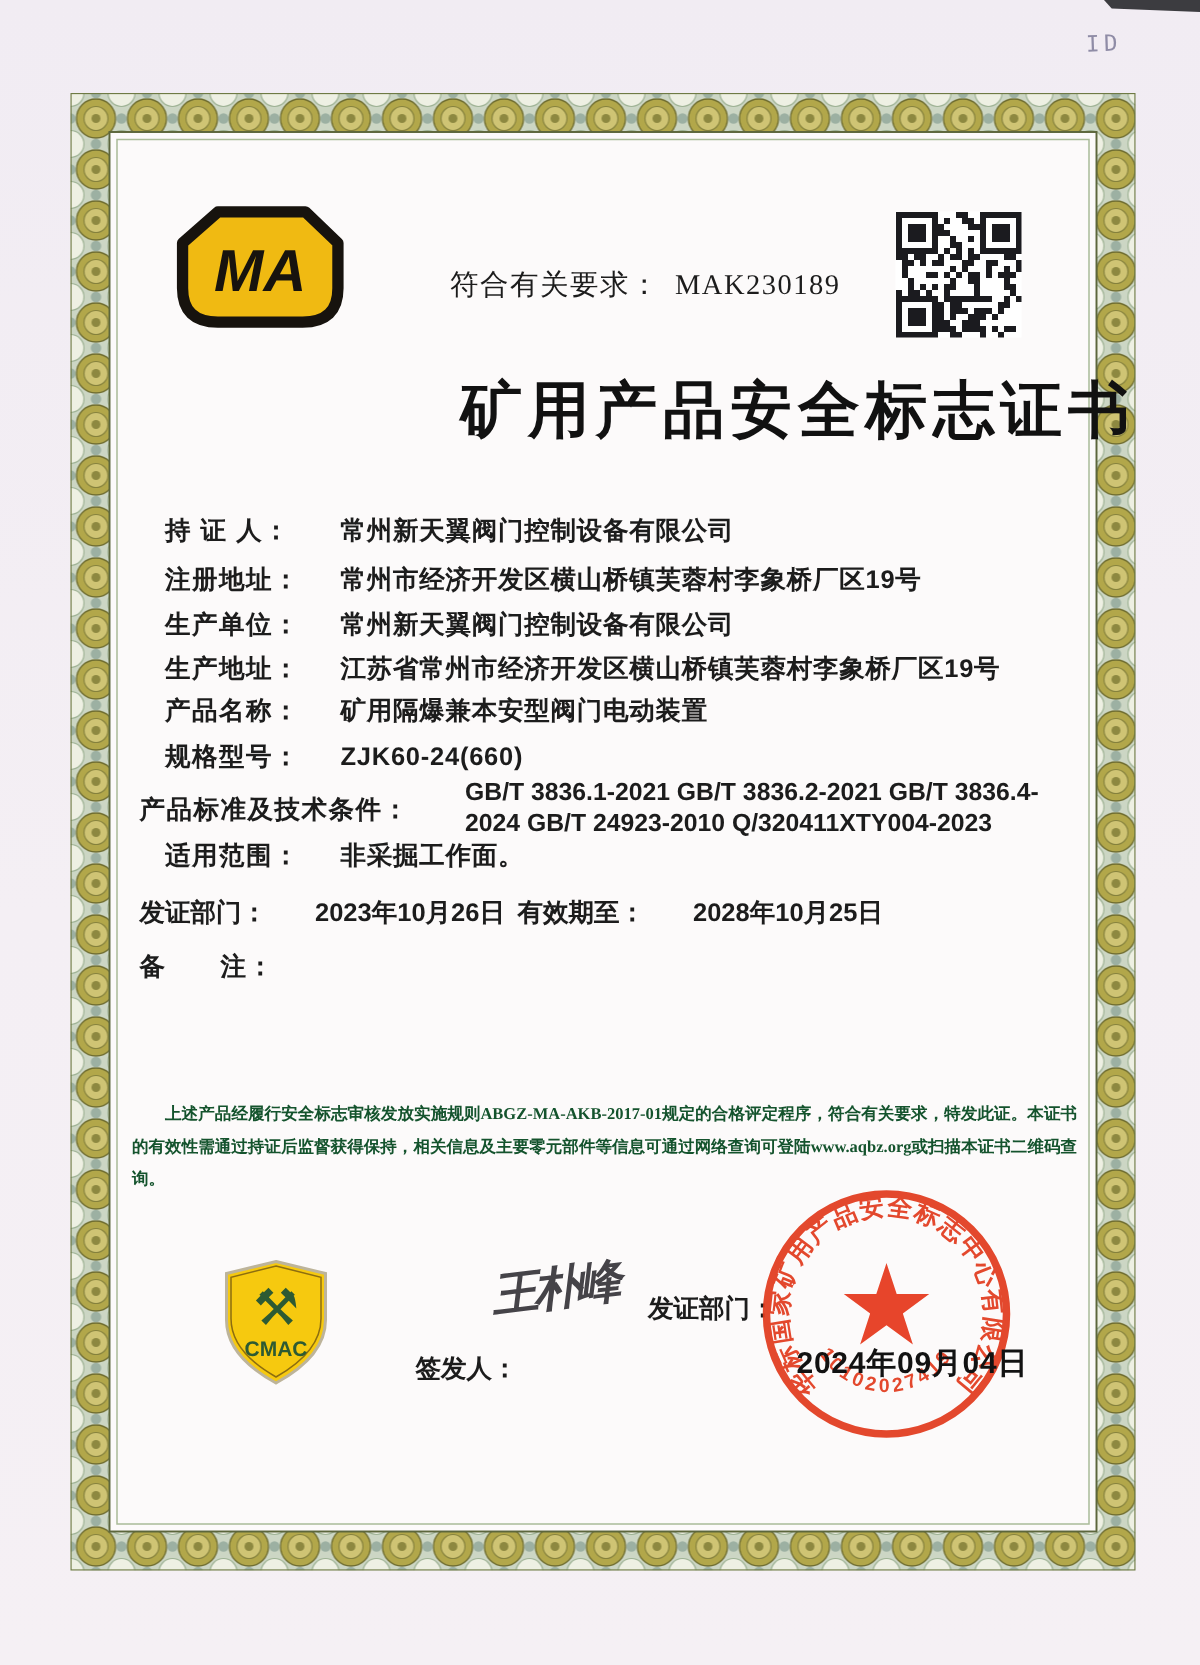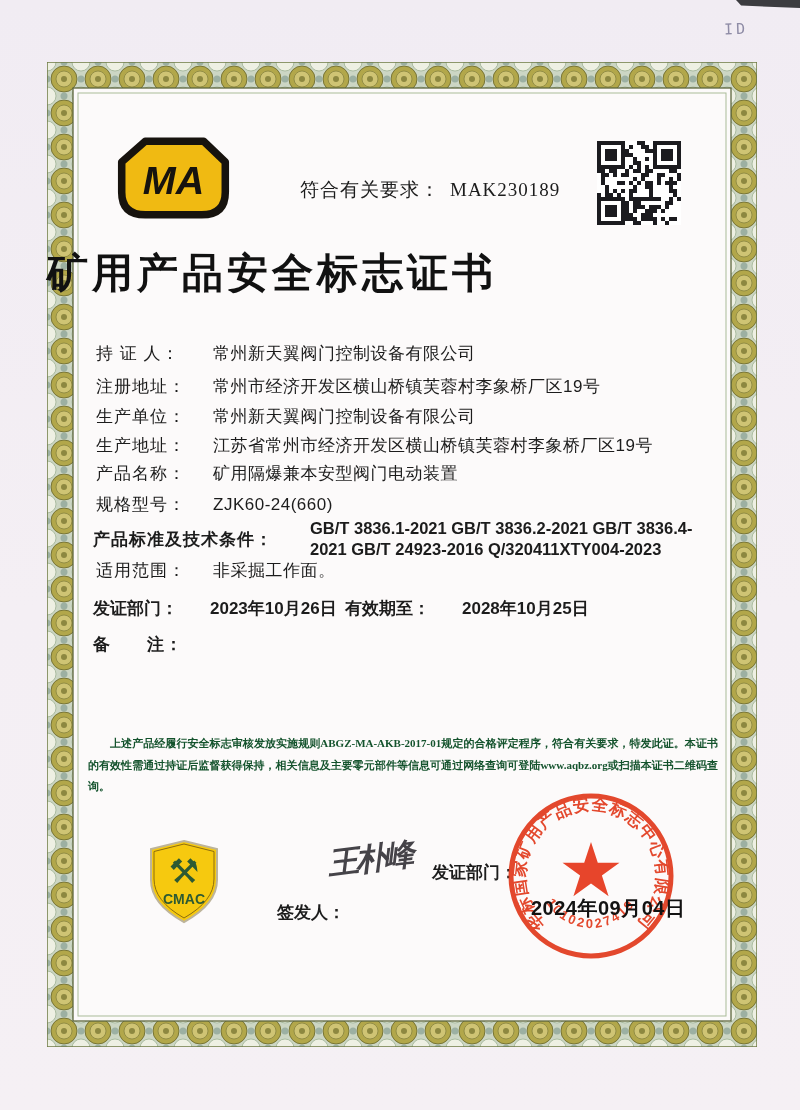--- a/index.html
+++ b/index.html
@@ -18,25 +18,25 @@
   .frame-svg{left:47px;top:62px;}
   
   .ma-logo{left:117px;top:137px;width:113px;height:82px;}
   
   .certno{left:300px;top:177px;font-family:"Liberation Serif",serif;font-size:19px;}
   .certno .lbl{letter-spacing:1px;}
   .certno .val{margin-left:10px;letter-spacing:1px;}
   
   .qr{left:597px;top:141px;width:84px;height:84px;background:#fff;}
   
-  .title{left:47px;top:246px;width:710px;text-align:left;
+  .title{left:47px;top:246px;width:710px;text-align:right;
     font-family:"Liberation Serif",serif;font-weight:900;font-size:41px;
     letter-spacing:4px;color:#111;}
   
-  .frow{left:96px;width:600px;font-size:17px;font-weight:400;white-space:nowrap;}
+  .frow{left:110px;width:600px;font-size:17px;font-weight:700;white-space:nowrap;}
   .frow .lab{display:inline-block;width:117px;letter-spacing:1px;}
   .frow .val{letter-spacing:0.5px;}
   .r1{top:342px}.r2{top:375px}.r3{top:405px}.r4{top:434px}.r5{top:462px}.r6{top:493px}
   .r8{top:559px}
   .r7lab{left:93px;top:528px;font-size:17px;font-weight:700;letter-spacing:1px;}
   .r7val{left:310px;top:518px;width:408px;font-size:16.5px;font-weight:700;
     line-height:21px;letter-spacing:0;}
   .drow{top:597px;left:0;width:800px;font-size:17px;font-weight:700;}
   .drow span{position:absolute;white-space:nowrap;}
   .d1{left:93px}.d2{left:210px}.d3{left:345px}.d4{left:462px}
@@ -323,21 +323,21 @@
 
 <div class="abs title">矿用产品安全标志证书</div>
 
 <div class="abs frow r1"><span class="lab">持 证 人：</span><span class="val">常州新天翼阀门控制设备有限公司</span></div>
 <div class="abs frow r2"><span class="lab">注册地址：</span><span class="val">常州市经济开发区横山桥镇芙蓉村李象桥厂区19号</span></div>
 <div class="abs frow r3"><span class="lab">生产单位：</span><span class="val">常州新天翼阀门控制设备有限公司</span></div>
 <div class="abs frow r4"><span class="lab">生产地址：</span><span class="val">江苏省常州市经济开发区横山桥镇芙蓉村李象桥厂区19号</span></div>
 <div class="abs frow r5"><span class="lab">产品名称：</span><span class="val">矿用隔爆兼本安型阀门电动装置</span></div>
 <div class="abs frow r6"><span class="lab">规格型号：</span><span class="val">ZJK60-24(660)</span></div>
 <div class="abs r7lab">产品标准及技术条件：</div>
-<div class="abs r7val">GB/T 3836.1-2021 GB/T 3836.2-2021 GB/T 3836.4-2021 GB/T 24923-2016 Q/320411XTY004-2023</div>
+<div class="abs r7val">GB/T 3836.1-2021 GB/T 3836.2-2021 GB/T 3836.4-2024 GB/T 24923-2010 Q/320411XTY004-2023</div>
 <div class="abs frow r8"><span class="lab">适用范围：</span><span class="val">非采掘工作面。</span></div>
 
 <div class="abs drow">
   <span class="d1">发证部门：</span>
   <span class="d2">2023年10月26日</span>
   <span class="d3">有效期至：</span>
   <span class="d4">2028年10月25日</span>
 </div>
 
 <div class="abs remark">备　　注：</div>

